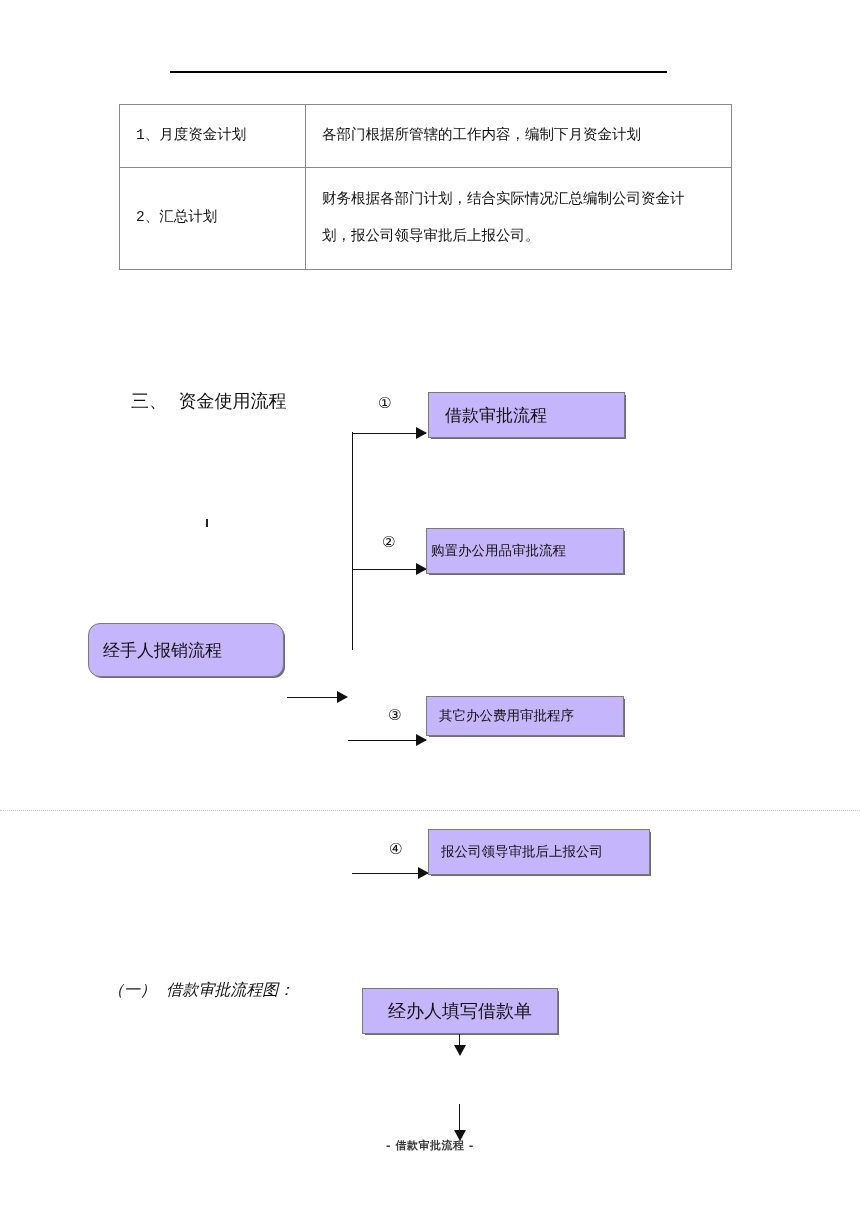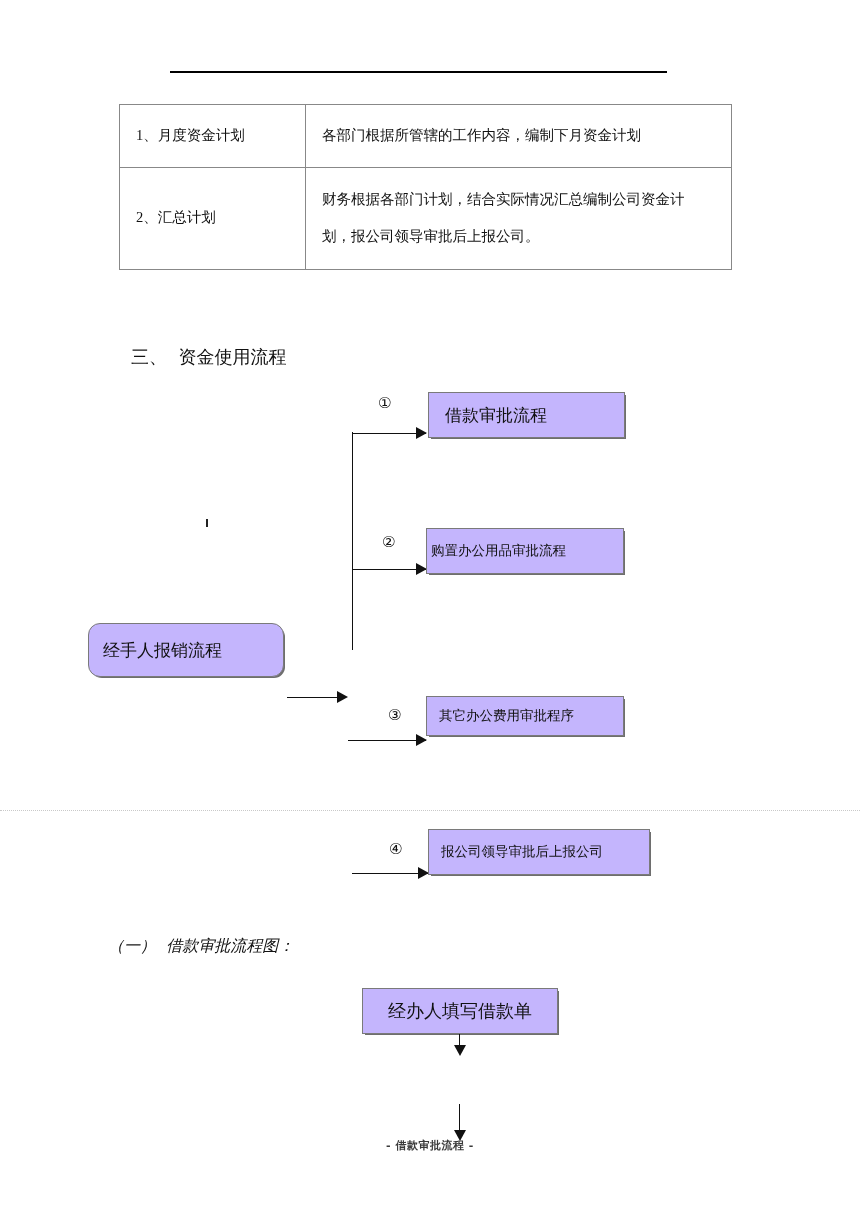--- a/index.html
+++ b/index.html
@@ -38,32 +38,33 @@
     border-collapse: collapse;
     table-layout: fixed;
   }
   .plan-table td {
     border: 1px solid #888;
     padding: 13px 14px 13px 16px;
     font-size: 14.5px;
     line-height: 2.45;
     color: #111;
     vertical-align: middle;
-    font-family: Liberation Serif, serif;
+    font-family: Liberation Mono, monospace;
   }
   .plan-table td.col-a { width: 155px; }
   .plan-table tr.tall td { line-height: 2.6; }
 
   
   .heading {
     position: absolute;
     font-size: 18px;
     font-family: "DejaVu Serif", "Liberation Serif", serif;
     color: #111;
     white-space: pre;
+    margin-top: 44px;
   }
   #heading-3 { left: 131px; top: 345px; }
   #heading-1 { left: 108px; top: 936px; font-size: 16px; font-style: italic; }
 
   
   .box {
     position: absolute;
     box-sizing: border-box;
     border: 1px solid #7a7a7a;
     box-shadow: 2px 2px 0 -1px #6e6e6e;

